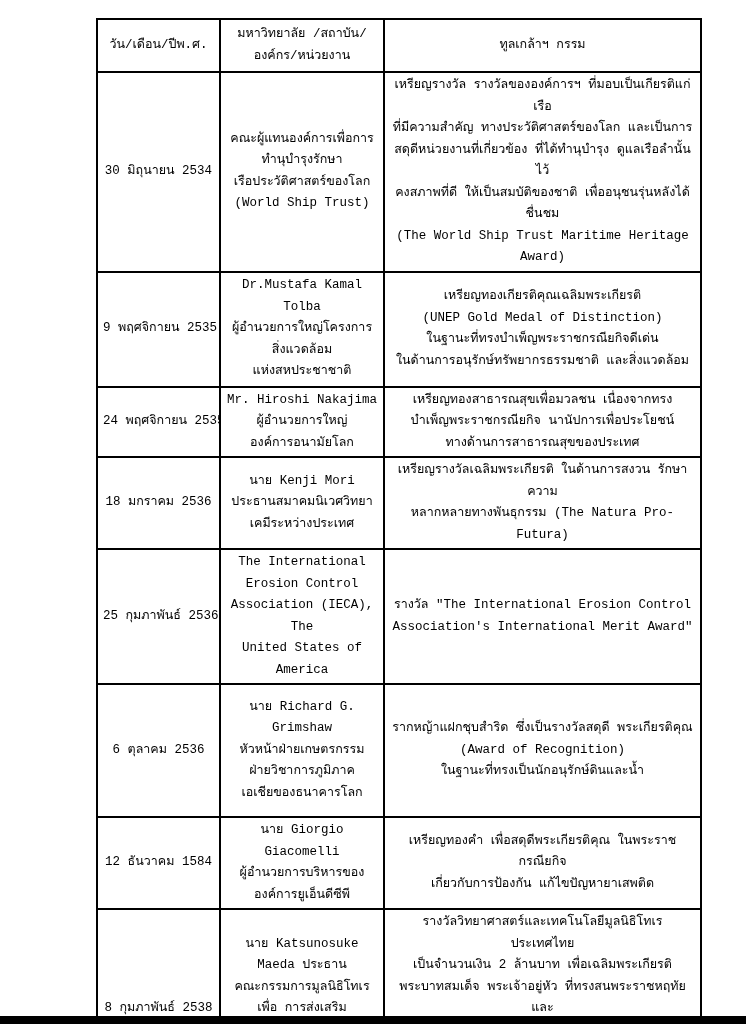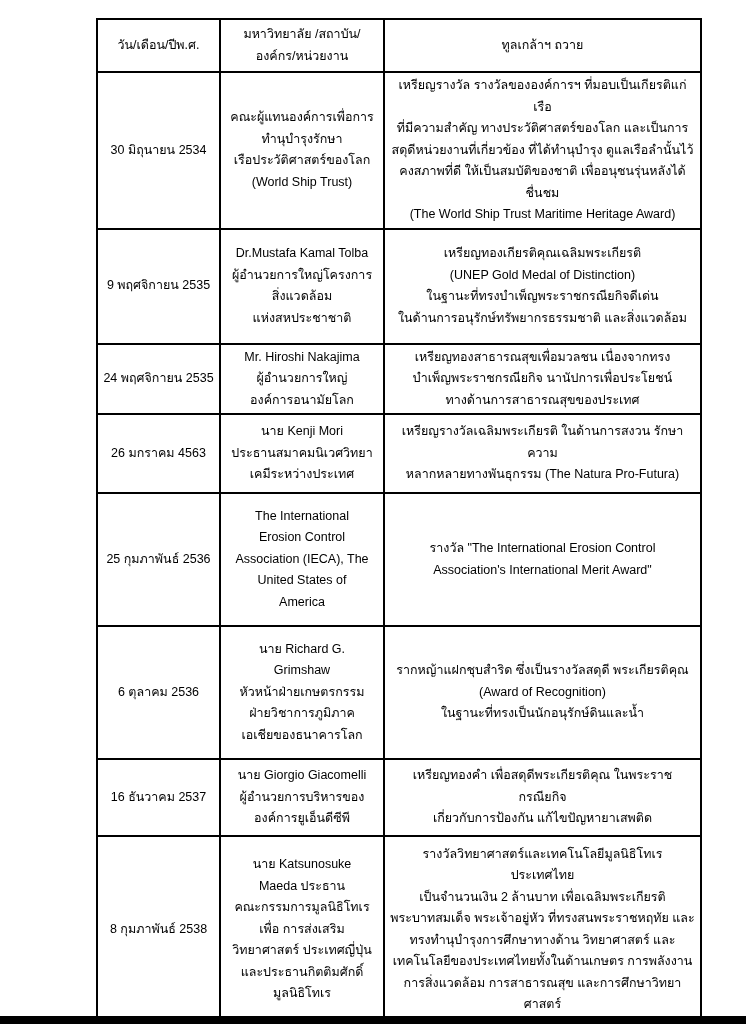--- a/index.html
+++ b/index.html
@@ -6,21 +6,21 @@
     margin: 0;
     padding: 0;
     background: #ffffff;
   }
   .page {
     position: relative;
     width: 746px;
     height: 1024px;
     background: #ffffff;
     overflow: hidden;
-    font-family: Liberation Sans, sans-serif;
+    font-family: Liberation Mono, monospace;
     color: #000000;
   }
   table.awards-table {
     position: absolute;
     left: 96px;
     top: 18px;
     width: 604px;
     border-collapse: collapse;
     table-layout: fixed;
   }
@@ -55,56 +55,56 @@
   <table class="awards-table">
     <colgroup>
       <col class="col-date">
       <col class="col-org">
       <col class="col-award">
     </colgroup>
     <thead>
       <tr style="height:53px">
         <th class="cell-date">วัน/เดือน/ปีพ.ศ.</th>
         <th>มหาวิทยาลัย /สถาบัน/<br>องค์กร/หน่วยงาน</th>
-        <th>ทูลเกล้าฯ ถวาย</th>
+        <th>ทูลเกล้าฯ กรรม</th>
       </tr>
     </thead>
     <tbody>
       <tr style="height:132px">
         <td class="cell-date">30 มิถุนายน 2534</td>
         <td>คณะผู้แทนองค์การเพื่อการ<br>ทำนุบำรุงรักษา<br>เรือประวัติศาสตร์ของโลก<br>(World Ship Trust)</td>
         <td>เหรียญรางวัล รางวัลขององค์การฯ ที่มอบเป็นเกียรติแก่เรือ<br>ที่มีความสำคัญ ทางประวัติศาสตร์ของโลก และเป็นการ<br>สดุดีหน่วยงานที่เกี่ยวข้อง ที่ได้ทำนุบำรุง ดูแลเรือลำนั้นไว้<br>คงสภาพที่ดี ให้เป็นสมบัติของชาติ เพื่ออนุชนรุ่นหลังได้ชื่นชม<br>(The World Ship Trust Maritime Heritage Award)</td>
       </tr>
       <tr style="height:115px">
         <td class="cell-date">9 พฤศจิกายน 2535</td>
         <td>Dr.Mustafa Kamal Tolba<br>ผู้อำนวยการใหญ่โครงการ<br>สิ่งแวดล้อม<br>แห่งสหประชาชาติ</td>
         <td>เหรียญทองเกียรติคุณเฉลิมพระเกียรติ<br>(UNEP Gold Medal of Distinction)<br>ในฐานะที่ทรงบำเพ็ญพระราชกรณียกิจดีเด่น<br>ในด้านการอนุรักษ์ทรัพยากรธรรมชาติ และสิ่งแวดล้อม</td>
       </tr>
       <tr style="height:70px">
         <td class="cell-date">24 พฤศจิกายน 2535</td>
         <td>Mr. Hiroshi Nakajima<br>ผู้อำนวยการใหญ่<br>องค์การอนามัยโลก</td>
         <td>เหรียญทองสาธารณสุขเพื่อมวลชน เนื่องจากทรง<br>บำเพ็ญพระราชกรณียกิจ นานัปการเพื่อประโยชน์<br>ทางด้านการสาธารณสุขของประเทศ</td>
       </tr>
       <tr style="height:79px">
-        <td class="cell-date">26 มกราคม 4563</td>
+        <td class="cell-date">18 มกราคม 2536</td>
         <td>นาย Kenji Mori<br>ประธานสมาคมนิเวศวิทยา<br>เคมีระหว่างประเทศ</td>
         <td>เหรียญรางวัลเฉลิมพระเกียรติ ในด้านการสงวน รักษาความ<br>หลากหลายทางพันธุกรรม (The Natura Pro-Futura)</td>
       </tr>
       <tr style="height:133px">
         <td class="cell-date">25 กุมภาพันธ์ 2536</td>
         <td>The International<br>Erosion Control<br>Association (IECA), The<br>United States of<br>America</td>
         <td>รางวัล "The International Erosion Control<br>Association's International Merit Award"</td>
       </tr>
       <tr style="height:133px">
         <td class="cell-date">6 ตุลาคม 2536</td>
         <td>นาย Richard G.<br>Grimshaw<br>หัวหน้าฝ่ายเกษตรกรรม<br>ฝ่ายวิชาการภูมิภาค<br>เอเชียของธนาคารโลก</td>
         <td>รากหญ้าแฝกชุบสำริด ซึ่งเป็นรางวัลสดุดี พระเกียรติคุณ<br>(Award of Recognition)<br>ในฐานะที่ทรงเป็นนักอนุรักษ์ดินและน้ำ</td>
       </tr>
       <tr style="height:77px">
-        <td class="cell-date">16 ธันวาคม 2537</td>
+        <td class="cell-date">12 ธันวาคม 1584</td>
         <td>นาย Giorgio Giacomelli<br>ผู้อำนวยการบริหารของ<br>องค์การยูเอ็นดีซีพี</td>
         <td>เหรียญทองคำ เพื่อสดุดีพระเกียรติคุณ ในพระราชกรณียกิจ<br>เกี่ยวกับการป้องกัน แก้ไขปัญหายาเสพติด</td>
       </tr>
       <tr style="height:187px">
         <td class="cell-date">8 กุมภาพันธ์ 2538</td>
         <td>นาย Katsunosuke<br>Maeda ประธาน<br>คณะกรรมการมูลนิธิโทเร<br>เพื่อ การส่งเสริม<br>วิทยาศาสตร์ ประเทศญี่ปุ่น<br>และประธานกิตติมศักดิ์<br>มูลนิธิโทเร</td>
         <td>รางวัลวิทยาศาสตร์และเทคโนโลยีมูลนิธิโทเร ประเทศไทย<br>เป็นจำนวนเงิน 2 ล้านบาท เพื่อเฉลิมพระเกียรติ<br>พระบาทสมเด็จ พระเจ้าอยู่หัว ที่ทรงสนพระราชหฤทัย และ<br>ทรงทำนุบำรุงการศึกษาทางด้าน วิทยาศาสตร์ และ<br>เทคโนโลยีของประเทศไทยทั้งในด้านเกษตร การพลังงาน<br>การสิ่งแวดล้อม การสาธารณสุข และการศึกษาวิทยาศาสตร์</td>
       </tr>
     </tbody>
   </table>

